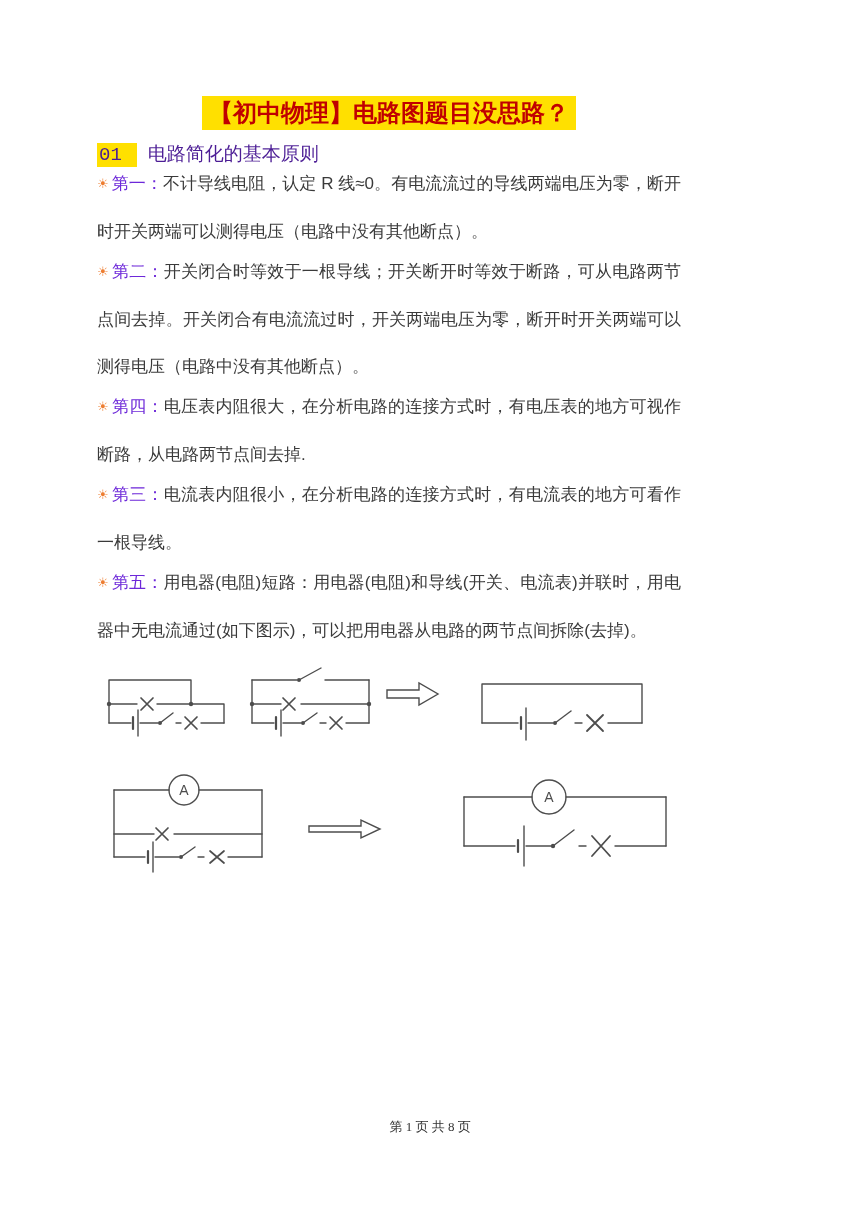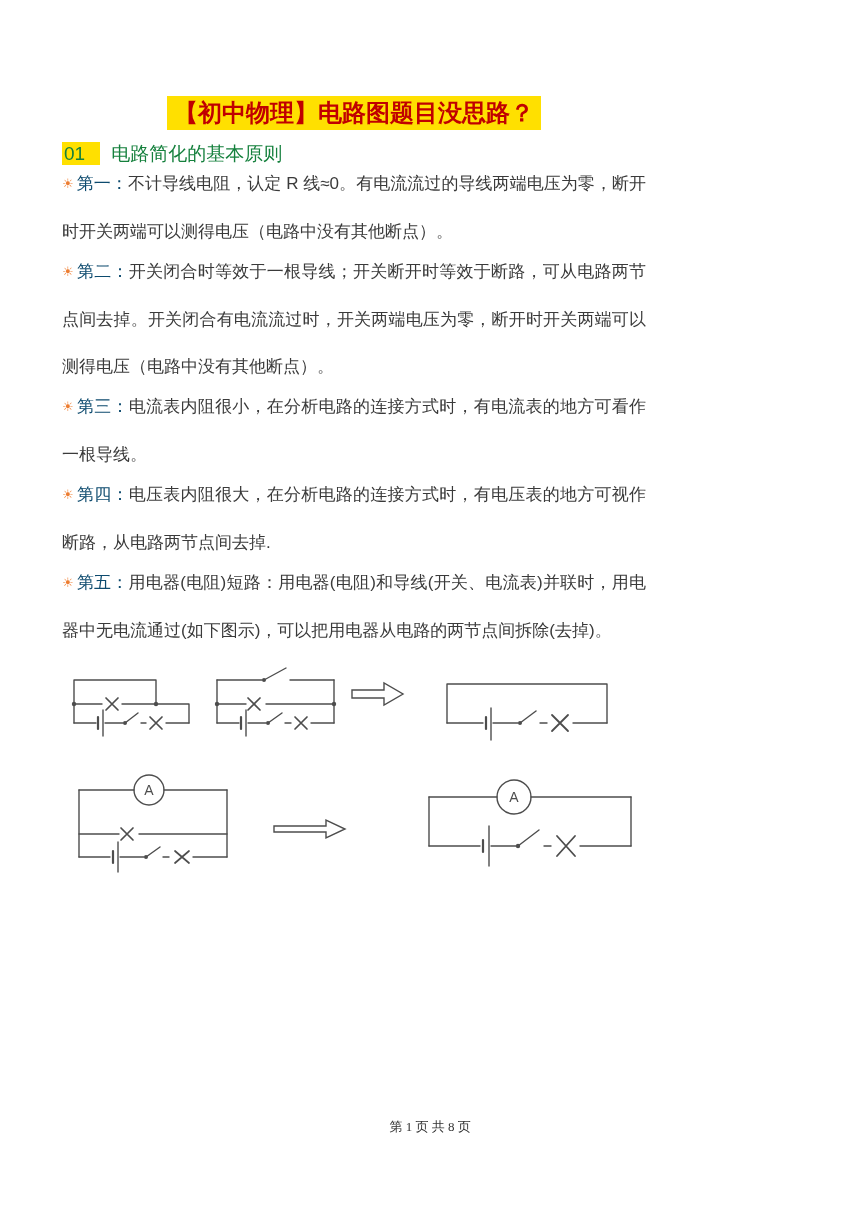--- a/index.html
+++ b/index.html
@@ -1,37 +1,37 @@
 <!DOCTYPE html>
 <html><head>
 <meta charset="utf-8">
 <style>
   html,body { margin:0; padding:0; background:#ffffff; }
   body { width:860px; height:1217px; position:relative;
          font-family:"Liberation Sans", sans-serif; color:#3a3a3a; }
   .page { position:relative; width:860px; height:1217px; background:#fff; overflow:hidden; }
-  .content { margin:0 62px; width:584px; }
+  .content { margin:0 97px; width:584px; }
 
   .title-row { margin-top:96px; text-align:center; }
   .title-hl { display:inline-block; background:#FFE000; color:#C00000;
               font-family:"Liberation Serif", serif; font-weight:bold;
               font-size:24px; line-height:1.25; padding:2px 7px; }
 
-  .section-head { margin-top:11px; font-family:Liberation Sans, sans-serif;
-                  font-size:19px; color:#15803d; }
+  .section-head { margin-top:11px; font-family:Liberation Mono, monospace;
+                  font-size:19px; color:#4c1d95; }
   .sec-num { background:#FFE000; padding:1px 15px 1px 2px; }
   .sec-title { margin-left:11px; }
 
   .intro, .principle { font-size:17px; line-height:47px; margin:0;
                        text-align:justify; color:#3a3a3a; }
   .intro { margin-top:6px; }
   .principle { margin-top:-7px; }
   .bullet { color:#ED7D31; font-size:13px; margin-right:3px;
             position:relative; top:-1px; }
-  .plabel { color:#0c4a6e; }
+  .plabel { color:#6d28d9; }
 
   .diagrams { margin-top:12px; }
   .diag { display:block; }
   .diag + .diag { margin-top:6px; }
   .p-after-diag { margin-top:4px; }
 
   .footer { position:absolute; top:1118px; left:0; width:860px;
             text-align:center; font-family:"Liberation Serif", serif;
             font-size:13px; color:#333; }
 
@@ -50,23 +50,23 @@
 
     <div class="section-head">
       <span class="sec-num">01</span><span class="sec-title">电路简化的基本原则</span>
     </div>
 
 
     <p class="principle"><span class="bullet">☀</span><span class="plabel">第一：</span><span>不计导线电阻，认定 R 线≈0。有电流流过的导线两端电压为零，断开时开关两端可以测得电压（电路中没有其他断点）。</span></p>
 
     <p class="principle"><span class="bullet">☀</span><span class="plabel">第二：</span><span>开关闭合时等效于一根导线；开关断开时等效于断路，可从电路两节点间去掉。开关闭合有电流流过时，开关两端电压为零，断开时开关两端可以测得电压（电路中没有其他断点）。</span></p>
 
+    <p class="principle"><span class="bullet">☀</span><span class="plabel">第四：</span><span>电压表内阻很大，在分析电路的连接方式时，有电压表的地方可视作断路，从电路两节点间去掉.</span></p>
+
     <p class="principle"><span class="bullet">☀</span><span class="plabel">第三：</span><span>电流表内阻很小，在分析电路的连接方式时，有电流表的地方可看作一根导线。</span></p>
-
-    <p class="principle"><span class="bullet">☀</span><span class="plabel">第四：</span><span>电压表内阻很大，在分析电路的连接方式时，有电压表的地方可视作断路，从电路两节点间去掉.</span></p>
 
     <p class="principle"><span class="bullet">☀</span><span class="plabel">第五：</span><span>用电器(电阻)短路：用电器(电阻)和导线(开关、电流表)并联时，用电器中无电流通过(如下图示)，可以把用电器从电路的两节点间拆除(去掉)。</span></p>
 
     <div class="diagrams">
 
       <svg class="diag" width="584" height="100" viewBox="0 0 584 100">
         <g stroke="#4d4d4d" stroke-width="1.4" fill="none" stroke-linecap="round">
           <g>
             <path d="M12,14 H94 M12,14 V57 M94,14 V38"></path>
             <path d="M12,38 H40 M60,38 H127 M127,38 V57"></path>

